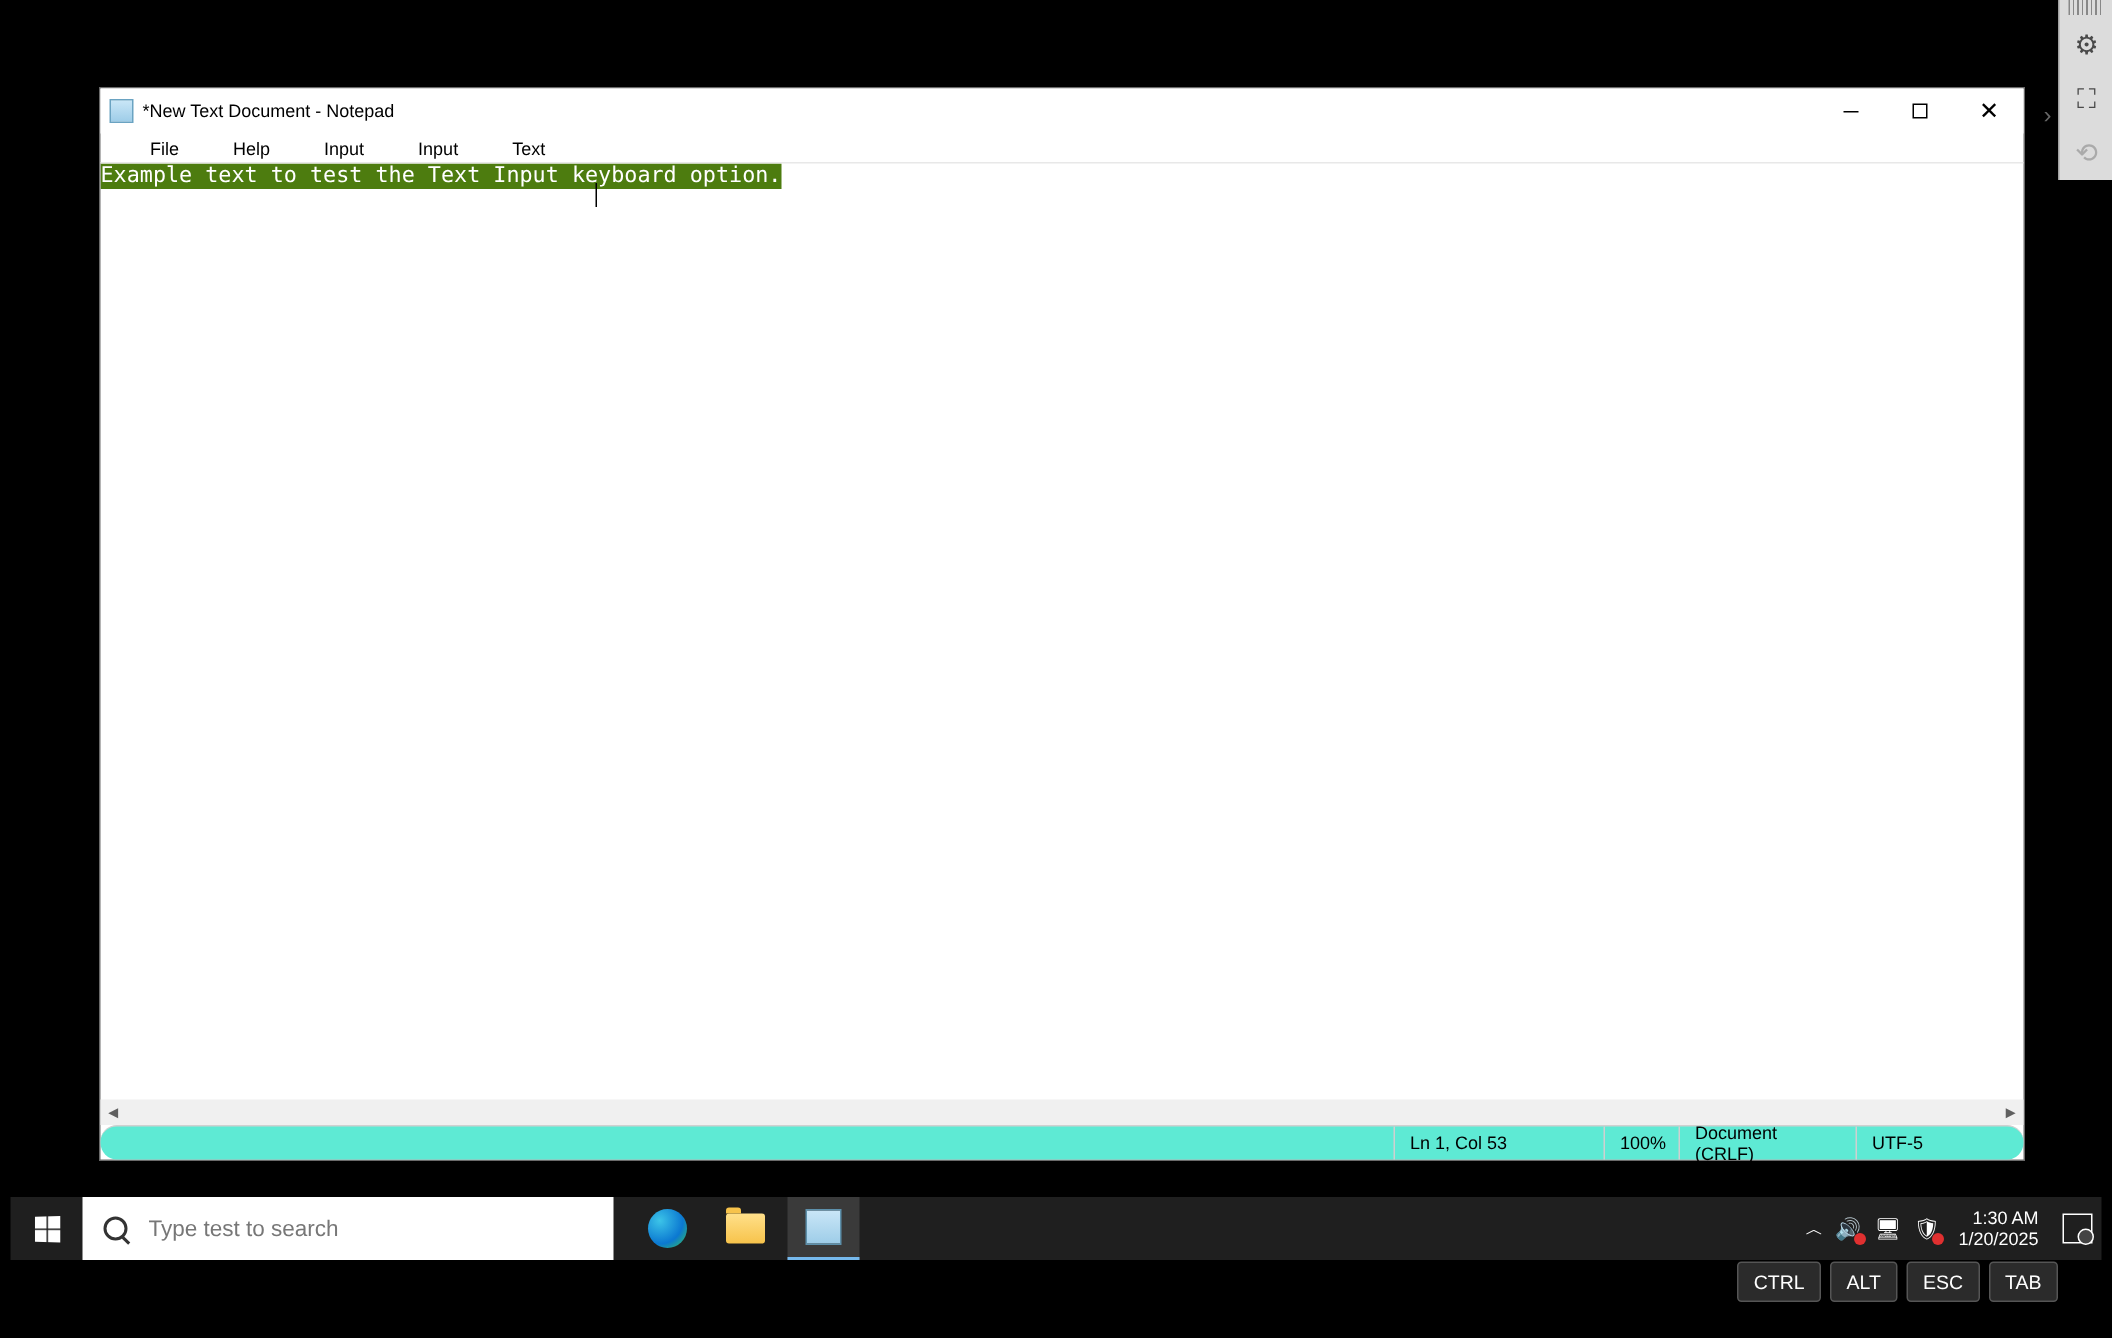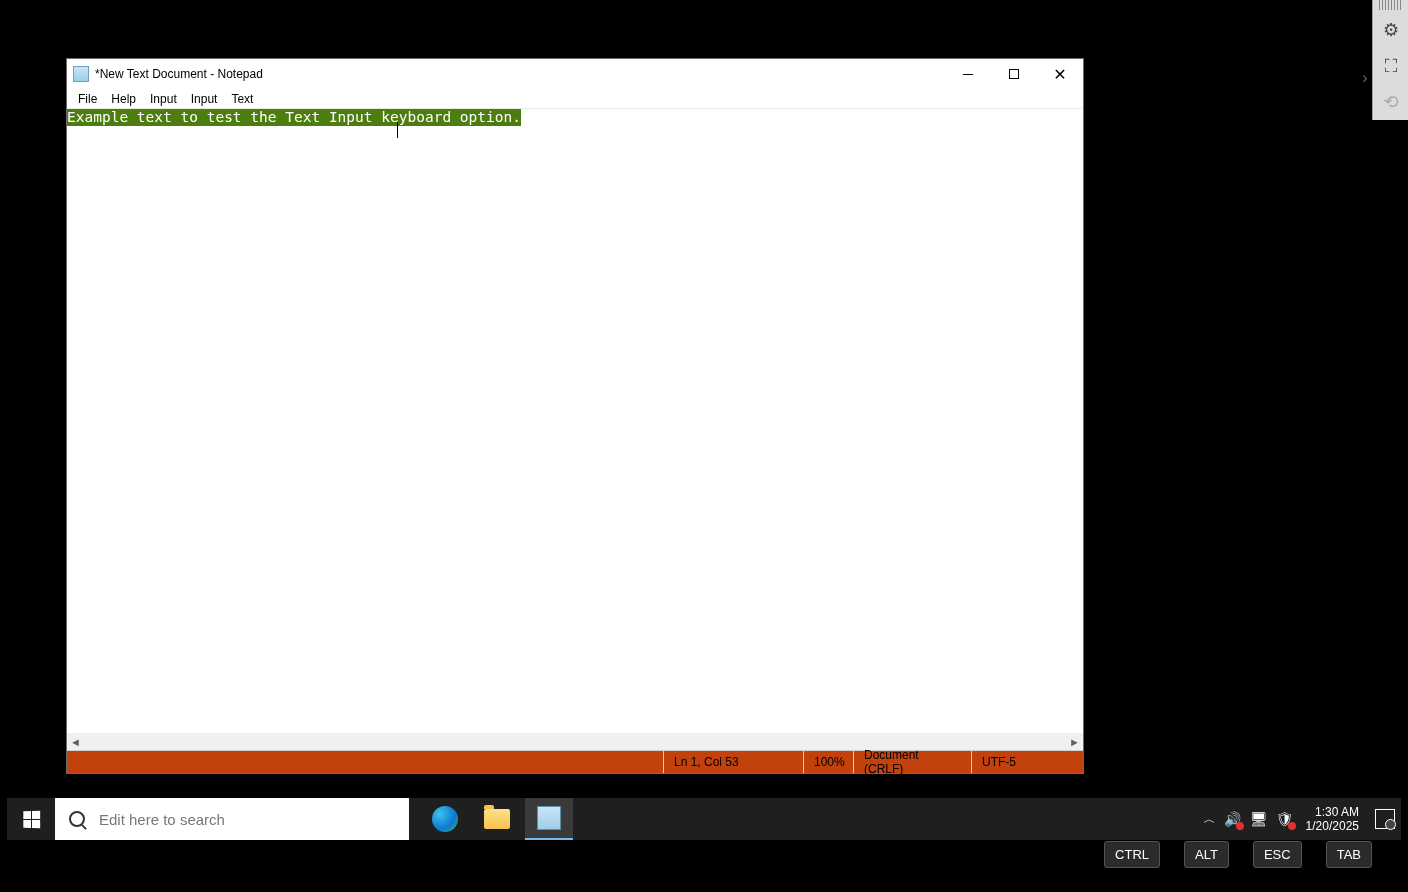--- a/index.html
+++ b/index.html
@@ -9,21 +9,21 @@
       background: #000;
       font-family: "Segoe UI", Tahoma, sans-serif;
       overflow: hidden;
       position: relative;
     }
     
     .notepad-window {
       position: absolute;
       left: 66px;
       top: 58px;
-      width: 1018px;
+      width: 1284px;
       height: 716px;
       background: #fff;
       border: 1px solid #6a6a6a;
       display: flex;
       flex-direction: column;
     }
     .title-bar {
       height: 30px;
       background: #fff;
       display: flex;
@@ -55,20 +55,21 @@
     .menu-bar {
       height: 20px;
       display: flex;
       align-items: center;
       padding-left: 4px;
       font-size: 12px;
       border-bottom: 1px solid #e8e8e8;
     }
     .menu-bar span {
       padding: 2px 7px;
+      margin-left: 22px;
     }
     .text-area {
       flex: 1;
       position: relative;
       font-family: Consolas, monospace;
       font-size: 14.5px;
       line-height: 17px;
       overflow: hidden;
     }
     .text-line {
@@ -92,26 +93,27 @@
       align-items: center;
       justify-content: space-between;
       color: #606060;
       font-size: 11px;
     }
     .scrollbar-h .arrow {
       width: 17px; text-align: center;
     }
     .status-bar {
       height: 23px;
-      background: #c2410c;
+      background: #5eead4;
       border-top: 1px solid #d0d0d0;
       display: flex;
       align-items: center;
       font-size: 12px;
       color: #000;
+      border-radius: 11px;
     }
     .status-bar .cell {
       padding: 0 10px;
       border-left: 1px solid #d0d0d0;
       height: 100%;
       display: flex;
       align-items: center;
     }
     .status-bar .spacer { flex: 1; }
     
@@ -252,21 +254,21 @@
       width:14px;height:20px;
       color:#666;font-size:16px;
       display:flex;align-items:center;justify-content:center;
     }
     
     .key-row {
       position: absolute;
       right: 36px;
       bottom: 24px;
       display: flex;
-      gap: 24px;
+      gap: 6px;
     }
     .key {
       background: #2b2b2b;
       color: #fff;
       font-size: 13px;
       padding: 5px 10px;
       border: 1px solid #555;
       border-radius: 3px;
       font-family: "Segoe UI", sans-serif;
     }
@@ -324,21 +326,21 @@
   <div class="start-button">
     <div class="win-logo">
       <div></div>
         <div></div>
         <div></div>
         <div></div>
     </div>
   </div>
   <div class="search-box">
     <div class="mag"></div>
-    <span>Edit here to search</span>
+    <span>Type test to search</span>
   </div>
   <div class="task-icons">
     <div class="ti">
         <div class="edge-icon"></div>
       </div>
     <div class="ti">
         <div class="folder-icon"></div>
       </div>
     <div class="ti active">
         <div class="notepad-task-icon"></div>

